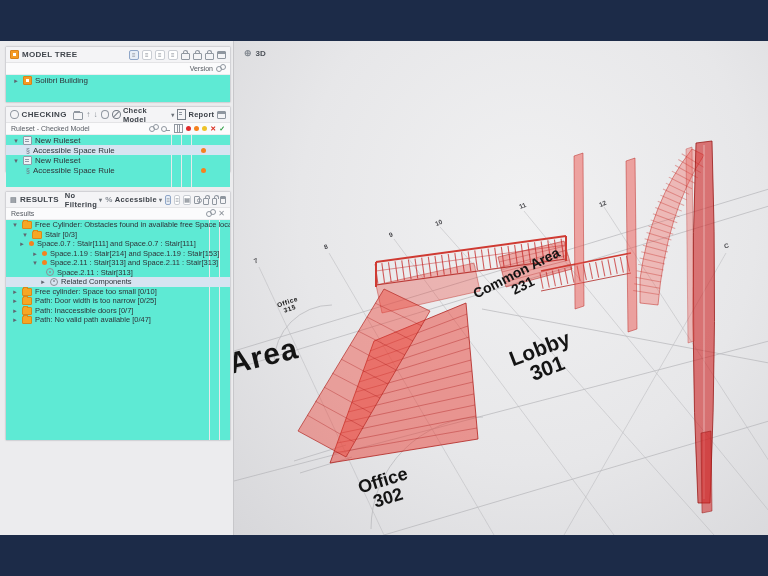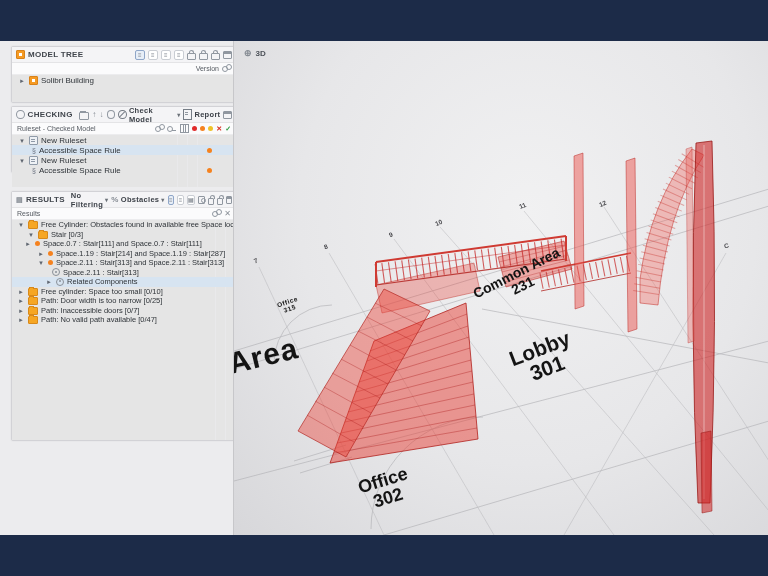--- a/index.html
+++ b/index.html
@@ -3,28 +3,28 @@
 <meta charset="utf-8">
 <style>
   html,body{margin:0;padding:0}
   body{width:768px;height:576px;position:relative;overflow:hidden;
        font-family:"Liberation Sans",sans-serif;background:#1c2b48;}
   #frame-top,#frame-bottom{position:absolute;left:0;width:768px;height:41px;background:#1c2b48}
   #frame-top{top:0}#frame-bottom{top:535px}
   #content{position:absolute;left:0;top:41px;width:768px;height:494px;background:#ececee}
 
   
-  .panel{position:absolute;left:11px;width:226px;background:#fdfdfe;border:1px solid #d2d2d6;
+  .panel{position:absolute;left:5px;width:226px;background:#fdfdfe;border:1px solid #d2d2d6;
          border-radius:2px;box-sizing:border-box;box-shadow:0 0 2px rgba(0,0,0,.07)}
   .phead{height:15px;display:flex;align-items:center;gap:3px;padding:0 4px;background:#f4f4f6;
          border-bottom:1px solid #e4e4e6;font-size:8px;font-weight:bold;color:#41464d;letter-spacing:.3px}
   .spacer{flex:1}
   .sub{height:11px;display:flex;align-items:center;gap:3px;padding:0 5px;font-size:7px;color:#555a61;
        border-bottom:1px solid #ececee;background:#fbfbfc}
-  .pbody{position:relative;background:#e5e5e5}
+  .pbody{position:relative;background:#5eead4}
 
   
   .gi{font-size:8px;color:#868c94;line-height:1;display:inline-block}
   .sq{width:10px;height:10px;border:1px solid #c9cdd3;border-radius:2px;display:inline-flex;
       align-items:center;justify-content:center;background:#fff;font-size:6px;color:#7c828a;box-sizing:border-box}
   .sq.sel{border-color:#8fa6c8;background:#e7eef7;color:#45546b}
   .sq.green{background:#57a05e;border-color:#478550}
   .sq.green::before{content:"";width:4px;height:4px;background:#fff;border-radius:1px}
   .ic-lock{width:7px;height:5px;border:1px solid #9097a0;border-radius:1px;position:relative;margin-top:3px;display:inline-block}
   .ic-lock::before{content:"";position:absolute;top:-4px;left:1px;width:3px;height:3px;
@@ -185,21 +185,21 @@
     <div class="phead">
       <span class="gi" style="font-size:7px">▤</span>
       <span>RESULTS</span>
       <span class="spacer"></span>
       <span class="hbtn">
         <span>No Filtering</span>
         <span class="caret">▾</span>
       </span>
       <span class="hbtn">
         <span class="gi">%</span>
-        <span>Obstacles</span>
+        <span>Accessible</span>
         <span class="caret">▾</span>
       </span>
       <span class="sq sel">
           <span class="gi" style="font-size:6px">≡</span>
         </span>
       <span class="sq">
           <span class="gi" style="font-size:6px">≡</span>
         </span>
       <span class="sq">
           <span class="gi" style="font-size:6px">▤</span>
@@ -230,21 +230,21 @@
         <span>Stair [0/3]</span>
       </div>
       <div class="rrow" style="padding-left:12px">
         <span class="ar">▸</span>
         <span class="d" style="background:#f5821f"></span>
         <span>Space.0.7 : Stair[111] and Space.0.7 : Stair[111]</span>
       </div>
       <div class="rrow" style="padding-left:25px">
         <span class="ar">▸</span>
         <span class="d" style="background:#f5821f"></span>
-        <span>Space.1.19 : Stair[214] and Space.1.19 : Stair[287]</span>
+        <span>Space.1.19 : Stair[214] and Space.1.19 : Stair[153]</span>
       </div>
       <div class="rrow" style="padding-left:25px">
         <span class="ar">▾</span>
         <span class="d" style="background:#f5821f"></span>
         <span>Space.2.11 : Stair[313] and Space.2.11 : Stair[313]</span>
       </div>
       <div class="rrow" style="padding-left:40px">
         <span class="ic-target"></span>
         <span>Space.2.11 : Stair[313]</span>
       </div>

